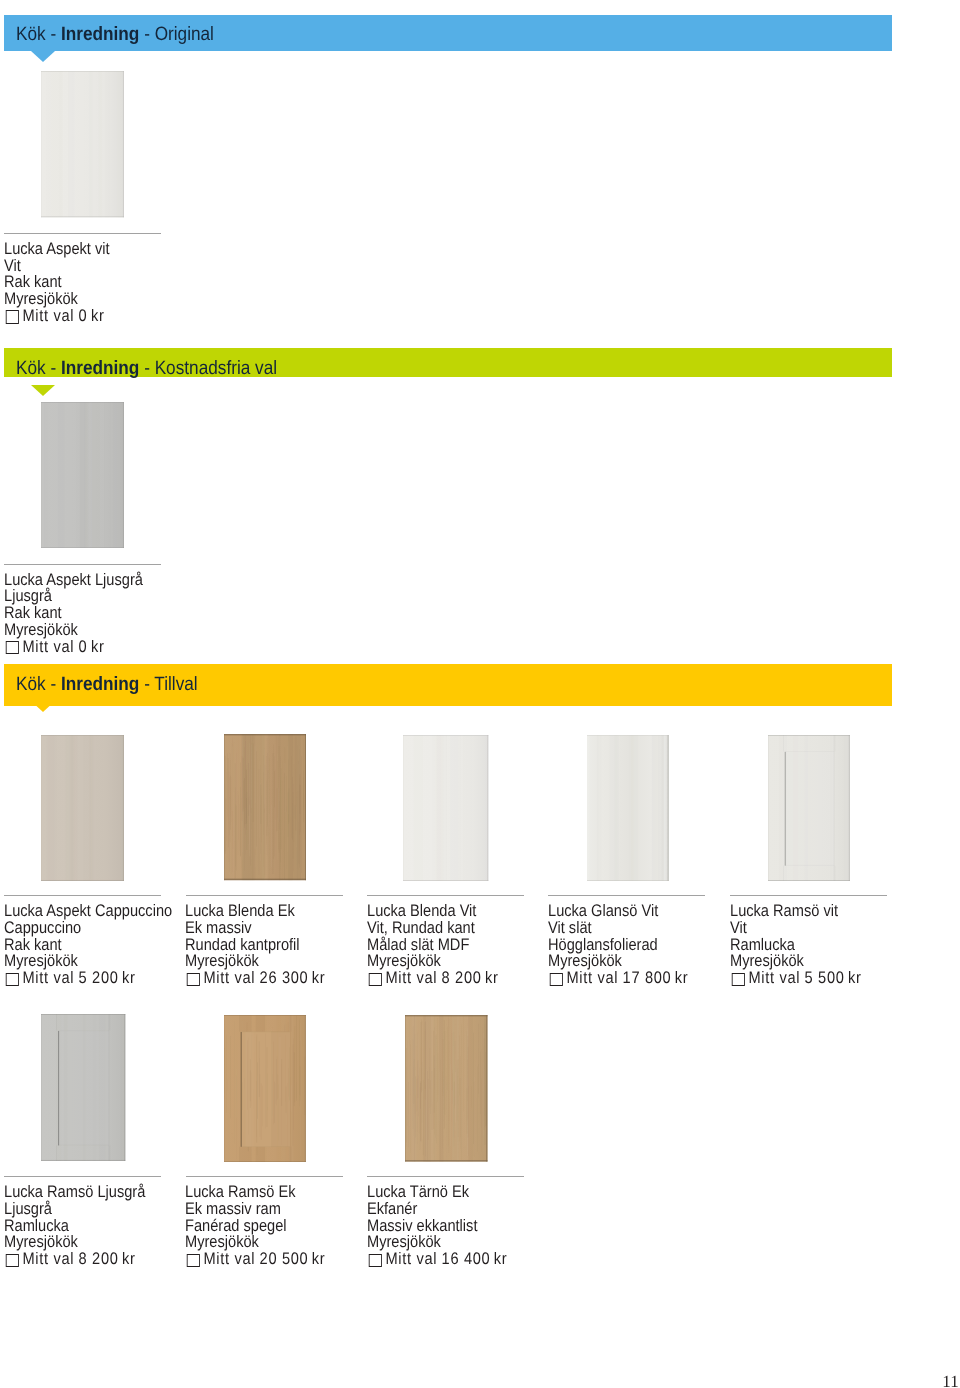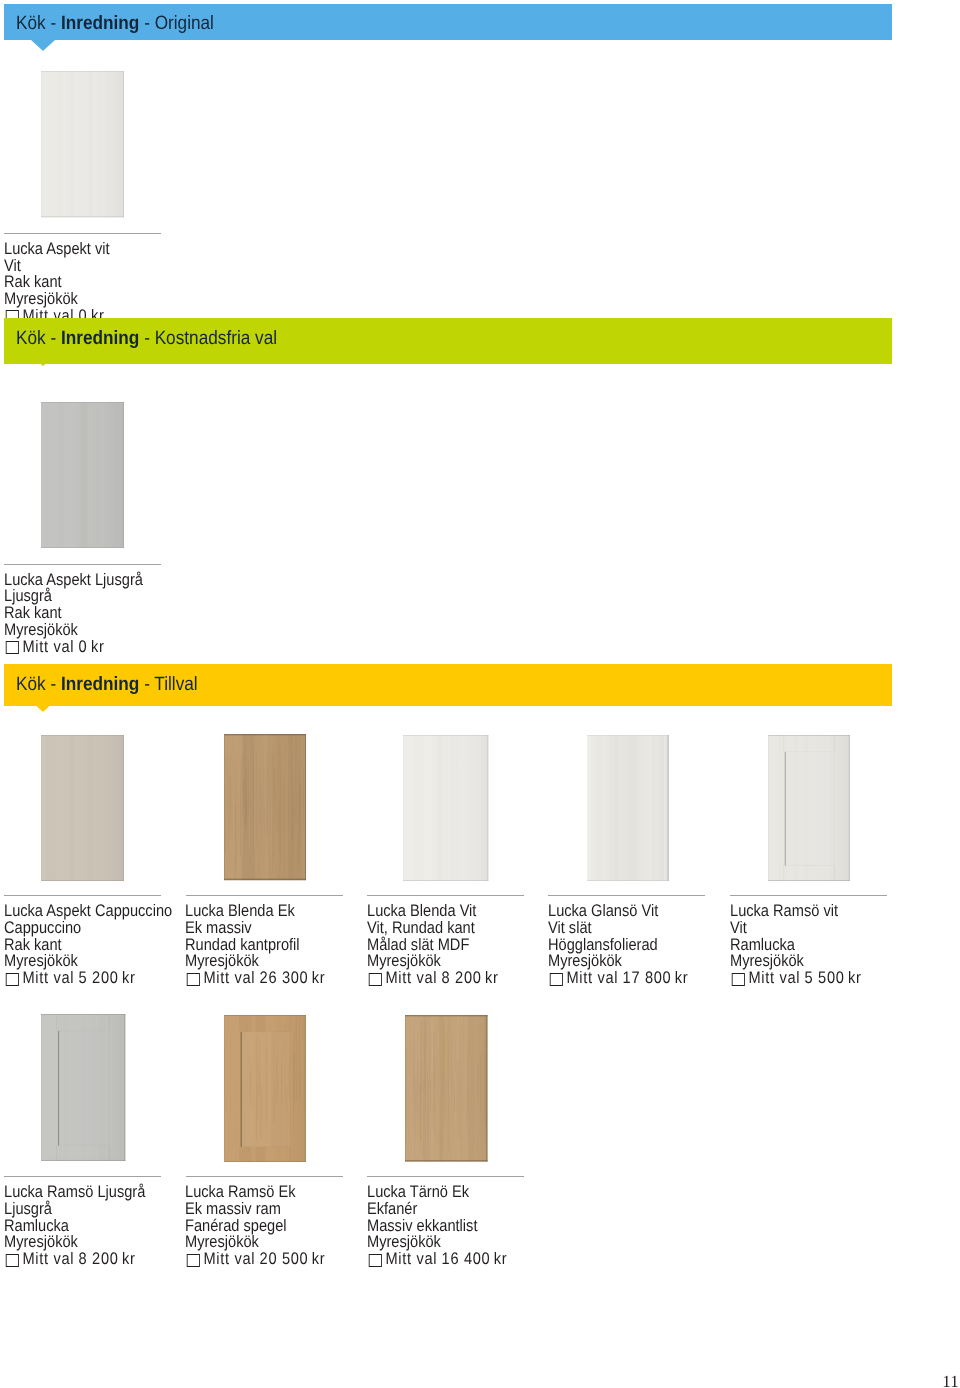--- a/index.html
+++ b/index.html
@@ -34,21 +34,21 @@
   .gap{display:inline-block;width:5.2px;}
   .choice{letter-spacing:0.75px;}
   .pageno{position:absolute;left:942.3px;top:1373.2px;
           font-family:"Liberation Serif",serif;font-size:17px;line-height:17px;color:#231f20;}
   svg{display:block;}
 </style>
 </head>
 <body>
 
 <div class="page">
-<div class="banner" style="top:4px;height:35.80px">
+<div class="banner" style="top:15px;height:35.80px">
       <div class="bar" style="background:#55AFE6"></div>
       <div class="tip" style="top:35.80px;border-top:11.9px solid #55AFE6"></div>
       <div class="txt" style="height:35.80px;line-height:40.80px"><span>Kök</span><span> - </span><span class="b">Inredning</span><span> - </span><span>Original</span></div>
     </div>
 <div class="card" style="left:4.7px;top:72.0px">
       <div class="imgbox" style="left:36.60px;top:-0.60px;width:83.10px;height:146.30px">
         <svg xmlns="http://www.w3.org/2000/svg" width="83.1" height="146.3" viewBox="0 0 100 173" preserveAspectRatio="none">
           <defs>
             <linearGradient id="lg101" x1="0" y1="0" x2="1" y2="0">
               <stop offset="0" stop-color="#ECEBE7"></stop>
@@ -75,21 +75,21 @@
       </div>
       <div class="rule"></div>
       <div class="lines">
         <div class="ln">Lucka Aspekt vit</div>
         <div class="ln">Vit</div>
         <div class="ln">Rak kant</div>
         <div class="ln">Myresjökök</div>
         <div class="ln choice"><span class="cb"></span><span>Mitt val</span><span class="gap"></span><span>0 kr</span></div>
       </div>
     </div>
-<div class="banner" style="top:318px;height:46px">
+<div class="banner" style="top:348px;height:29px">
       <div class="bar" style="background:#BFD604"></div>
       <div class="tip" style="top:37.30px;border-top:11.9px solid #BFD604"></div>
       <div class="txt" style="height:37.30px;line-height:42.30px"><span>Kök</span><span> - </span><span class="b">Inredning</span><span> - </span><span>Kostnadsfria val</span></div>
     </div>
 <div class="card" style="left:4.7px;top:402.8px">
       <div class="imgbox" style="left:36.60px;top:-0.80px;width:83.10px;height:146.30px">
         <svg xmlns="http://www.w3.org/2000/svg" width="83.1" height="146.3" viewBox="0 0 100 173" preserveAspectRatio="none">
           <defs>
             <linearGradient id="lg202" x1="0" y1="0" x2="1" y2="0">
               <stop offset="0" stop-color="#C4C4C2"></stop>

